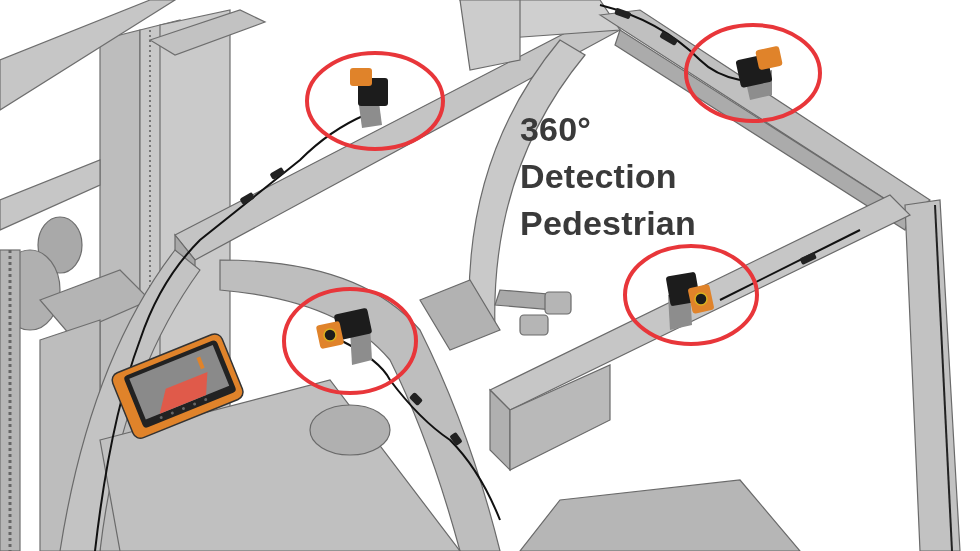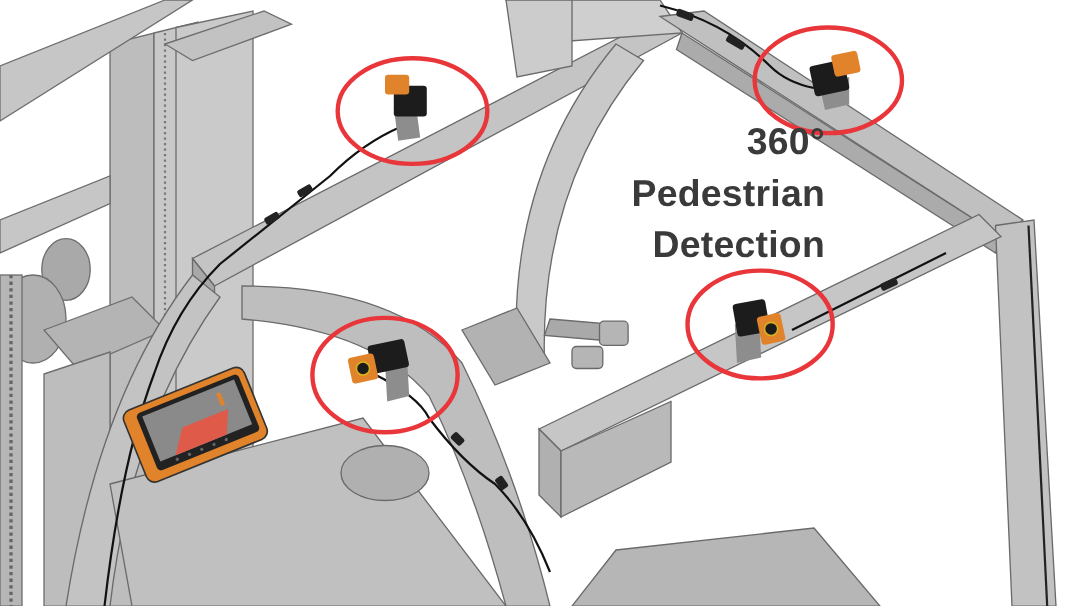--- a/index.html
+++ b/index.html
@@ -1,20 +1,20 @@
 <!DOCTYPE html>
 <html><head>
 <meta charset="utf-8">
 <style>
   html, body { margin: 0; padding: 0; background: #ffffff; }
   body { width: 980px; height: 551px; overflow: hidden; position: relative; font-family: "Liberation Sans", sans-serif; }
   #scene { position: absolute; left: 0; top: 0; width: 980px; height: 551px; }
   .caption {
     position: absolute; left: 520px; top: 106px; width: 230px;
-    text-align: right; color: #3a3a3a; font-weight: bold;
+    text-align: left; color: #3a3a3a; font-weight: bold;
     font-family: "Liberation Sans", "DejaVu Sans", sans-serif;
     font-size: 34px; line-height: 47px; letter-spacing: 0.2px;
   }
   .caption span { display: block; }
 </style>
 </head>
 <body>
 
 <svg id="scene" viewBox="0 0 980 551" xmlns="http://www.w3.org/2000/svg">
 
@@ -135,15 +135,15 @@
   <g fill="none" stroke="#e8363a" stroke-width="4">
     <ellipse cx="375" cy="101" rx="68" ry="48"></ellipse>
     <ellipse cx="753" cy="73" rx="67" ry="48"></ellipse>
     <ellipse cx="350" cy="341" rx="66" ry="52"></ellipse>
     <ellipse cx="691" cy="295" rx="66" ry="49"></ellipse>
   </g>
 </svg>
 
 <div class="caption">
   <span>360°</span>
+  <span>Detection</span>
   <span>Pedestrian</span>
-  <span>Detection</span>
 </div>
 
 </body></html>

